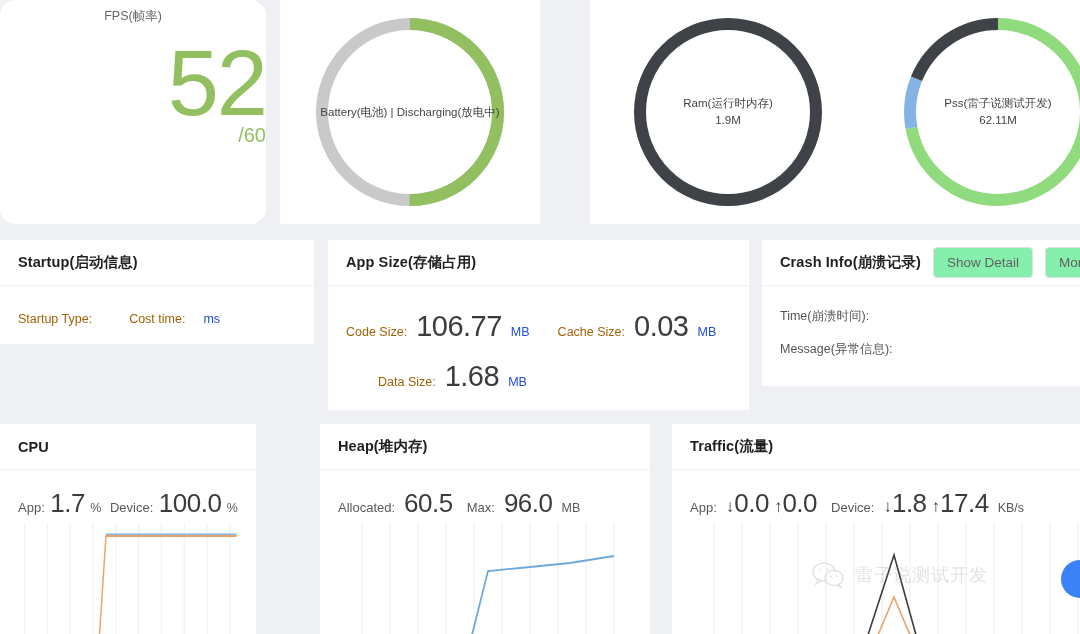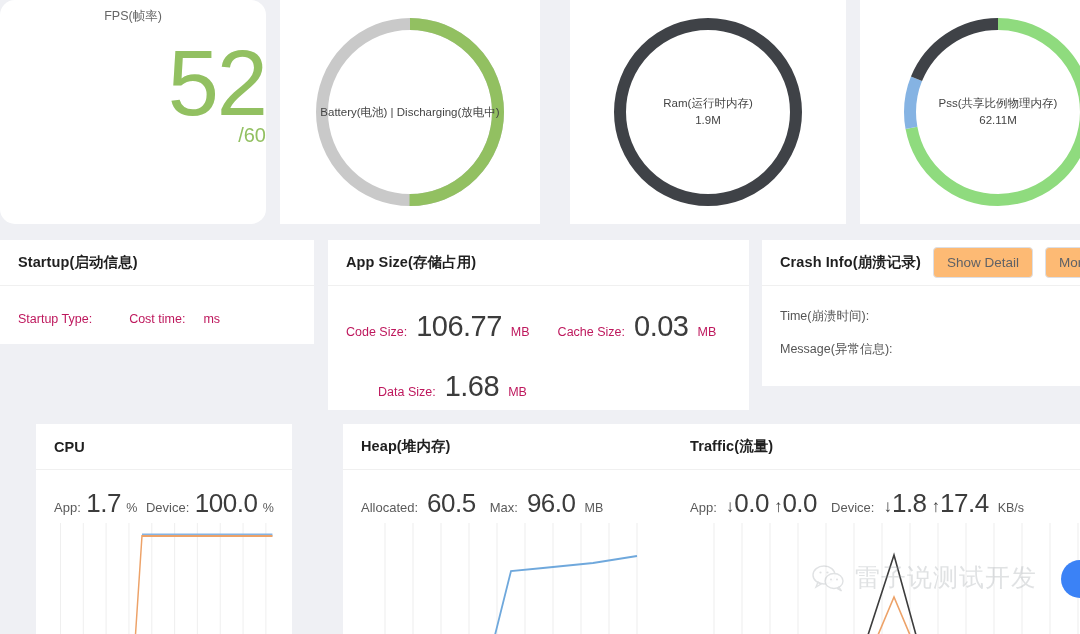--- a/index.html
+++ b/index.html
@@ -27,34 +27,34 @@
   .card-title {
     font-size: 14.5px;
     font-weight: bold;
     color: #1f1f1f;
     letter-spacing: .1px;
     white-space: nowrap;
   }
   .hbtn {
     border: 1px solid #dcdfe6;
     border-radius: 4px;
-    background: #fdba74;
+    background: #86efac;
     color: #606266;
     font-size: 13.5px;
     font-family: inherit;
     padding: 7px 13px;
     white-space: nowrap;
     cursor: pointer;
   }
 
   
   .top { top: 0; height: 224px; }
   #fps-card   { left: 0;   width: 266px; border-radius: 15px; }
   #battery-card { left: 280px; width: 260px; }
-  #ram-card   { left: 570px; width: 276px; }
+  #ram-card   { left: 590px; width: 276px; }
   #pss-card   { left: 860px; width: 276px; }
 
   .panel-label {
     text-align: center;
     font-size: 12.5px;
     color: #666;
     padding-top: 8px;
   }
   .fps-wrap {
     display: flex; align-items: flex-end; justify-content: center;
@@ -86,35 +86,35 @@
   }
 
   
   .mid { top: 240px; }
   #startup-card { left: 0;   width: 314px; height: 104px; }
   #appsize-card { left: 328px; width: 421px; height: 170px; }
   #crash-card   { left: 762px; width: 374px; height: 146px; }
 
   .mid-body { padding: 26px 18px 0 18px; }
   .kv-row { display: flex; align-items: baseline; flex-wrap: wrap; }
-  .k { font-size: 12.5px; color: #be185d; }
+  .k { font-size: 12.5px; color: #a16207; }
   .gap-lg { width: 28px; }
   .gap-sm { width: 9px; }
   .big-num {
     font-size: 29px; color: #3c3c3c; font-weight: 400;
     letter-spacing: -.5px; line-height: 1;
   }
-  .unit { font-size: 12.5px; color: #be185d; }
-  .appsize-line2 { margin-top: 31px; padding-left: 32px; }
+  .unit { font-size: 12.5px; color: #1d4ed8; }
+  .appsize-line2 { margin-top: 21px; padding-left: 32px; }
   .crash-row { font-size: 12.5px; color: #555; margin-bottom: 16px; }
 
   
   .bot { top: 424px; height: 210px; }
-  #cpu-card     { left: 0;   width: 256px; margin-left: 36px; }
-  #heap-card    { left: 343px; width: 330px; }
+  #cpu-card     { left: 0;   width: 256px; }
+  #heap-card    { left: 320px; width: 330px; }
   #traffic-card { left: 672px; width: 464px; }
 
   .metric-row {
     display: flex; align-items: baseline;
     padding: 18px 18px 4px 18px;
     white-space: nowrap;
   }
   .m-lbl { font-size: 13px; color: #5a5a5a; }
   .m-val { font-size: 26px; color: #3c3c3c; letter-spacing: -.5px; }
   .m-unit { font-size: 12.5px; color: #5a5a5a; }
@@ -124,21 +124,21 @@
   .chart-area svg { display: block; width: 100%; height: 100%; }
 
   .watermark {
     position: absolute;
     left: 140px; top: 38px;
     display: flex; align-items: center; gap: 9px;
     opacity: .30;
     pointer-events: none;
   }
   .wm-text {
-    font-size: 25px; color: #9aa0a6; letter-spacing: 1px;
+    font-size: 18px; color: #9aa0a6; letter-spacing: 1px;
     font-family: "DejaVu Sans", sans-serif;
   }
   .fab {
     position: absolute;
     right: -19px; top: 560px;
     width: 38px; height: 38px;
     border-radius: 50%;
     background: #3b82f6;
   }
 </style>
@@ -186,21 +186,21 @@
   <div class="card top" id="pss-card">
     <div class="donut-wrap">
       <div class="donut">
         <svg viewBox="0 0 200 200" width="200" height="200">
 
           <circle cx="100" cy="100" r="88" fill="none" stroke="#8fdb7e" stroke-width="12" stroke-dasharray="398 155" stroke-dashoffset="0" transform="rotate(-90 100 100)"></circle>
           <circle cx="100" cy="100" r="88" fill="none" stroke="#85b3e3" stroke-width="12" stroke-dasharray="50 503" stroke-dashoffset="-398" transform="rotate(-90 100 100)"></circle>
           <circle cx="100" cy="100" r="88" fill="none" stroke="#3f4247" stroke-width="12" stroke-dasharray="105 448" stroke-dashoffset="-448" transform="rotate(-90 100 100)"></circle>
         </svg>
         <div class="donut-center">
-          <span>Pss(共享比例物理内存)</span>
+          <span>Pss(雷子说测试开发)</span>
           <span>62.11M</span>
         </div>
       </div>
     </div>
   </div>
 
   <div class="card mid" id="startup-card">
     <div class="card-head">
       <span class="card-title">Startup(启动信息)</span>
     </div>

